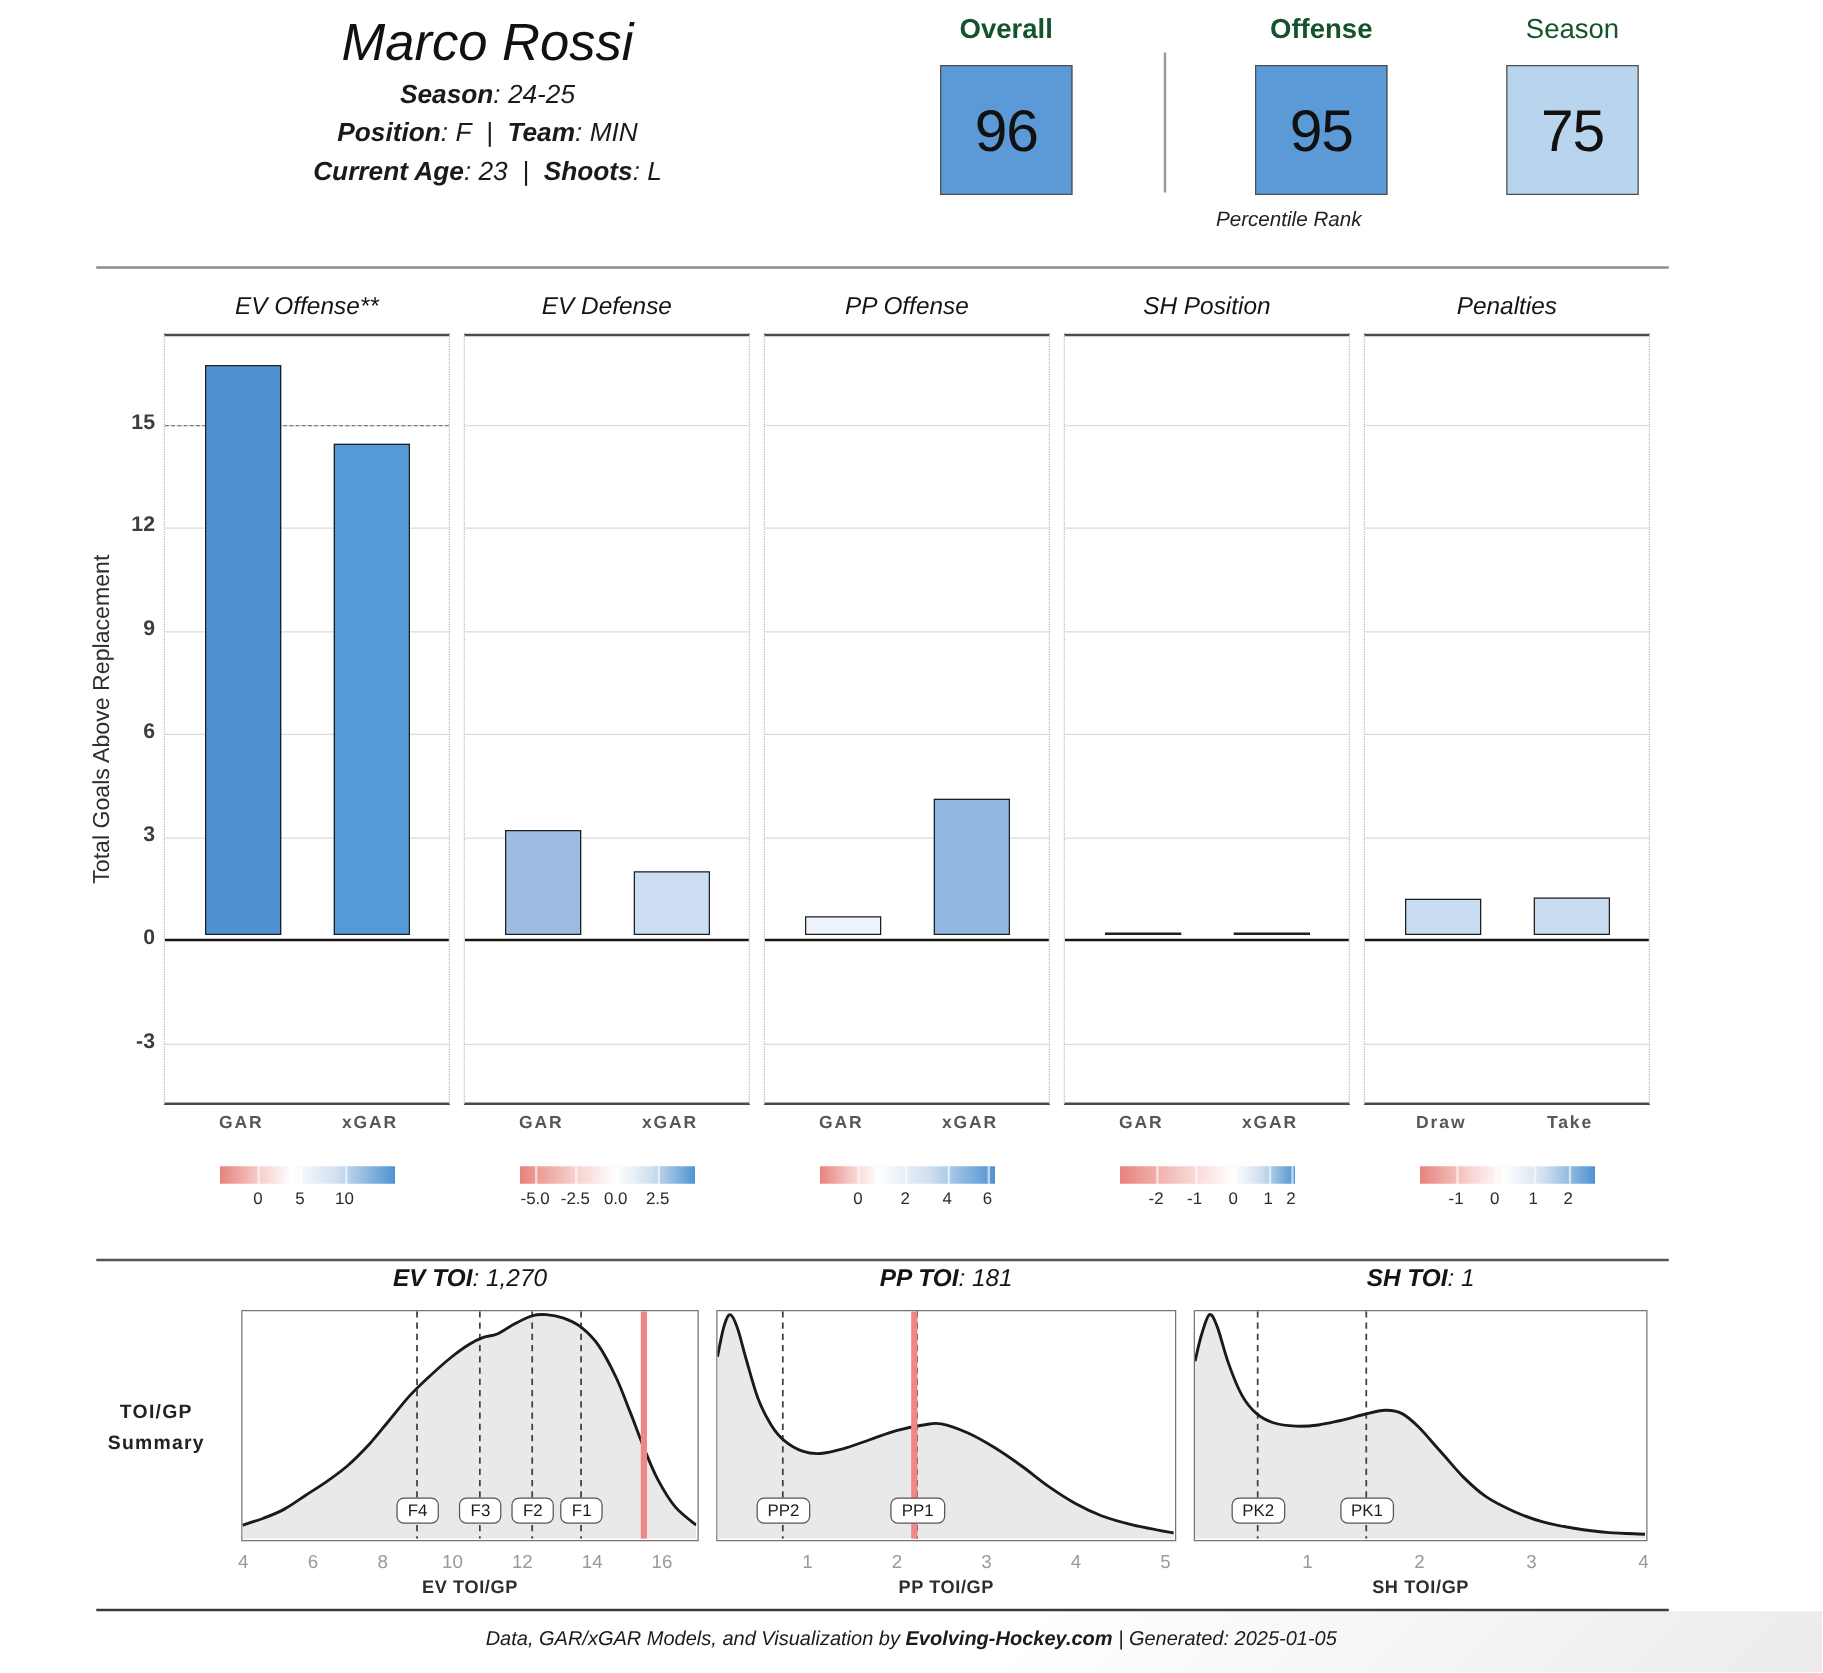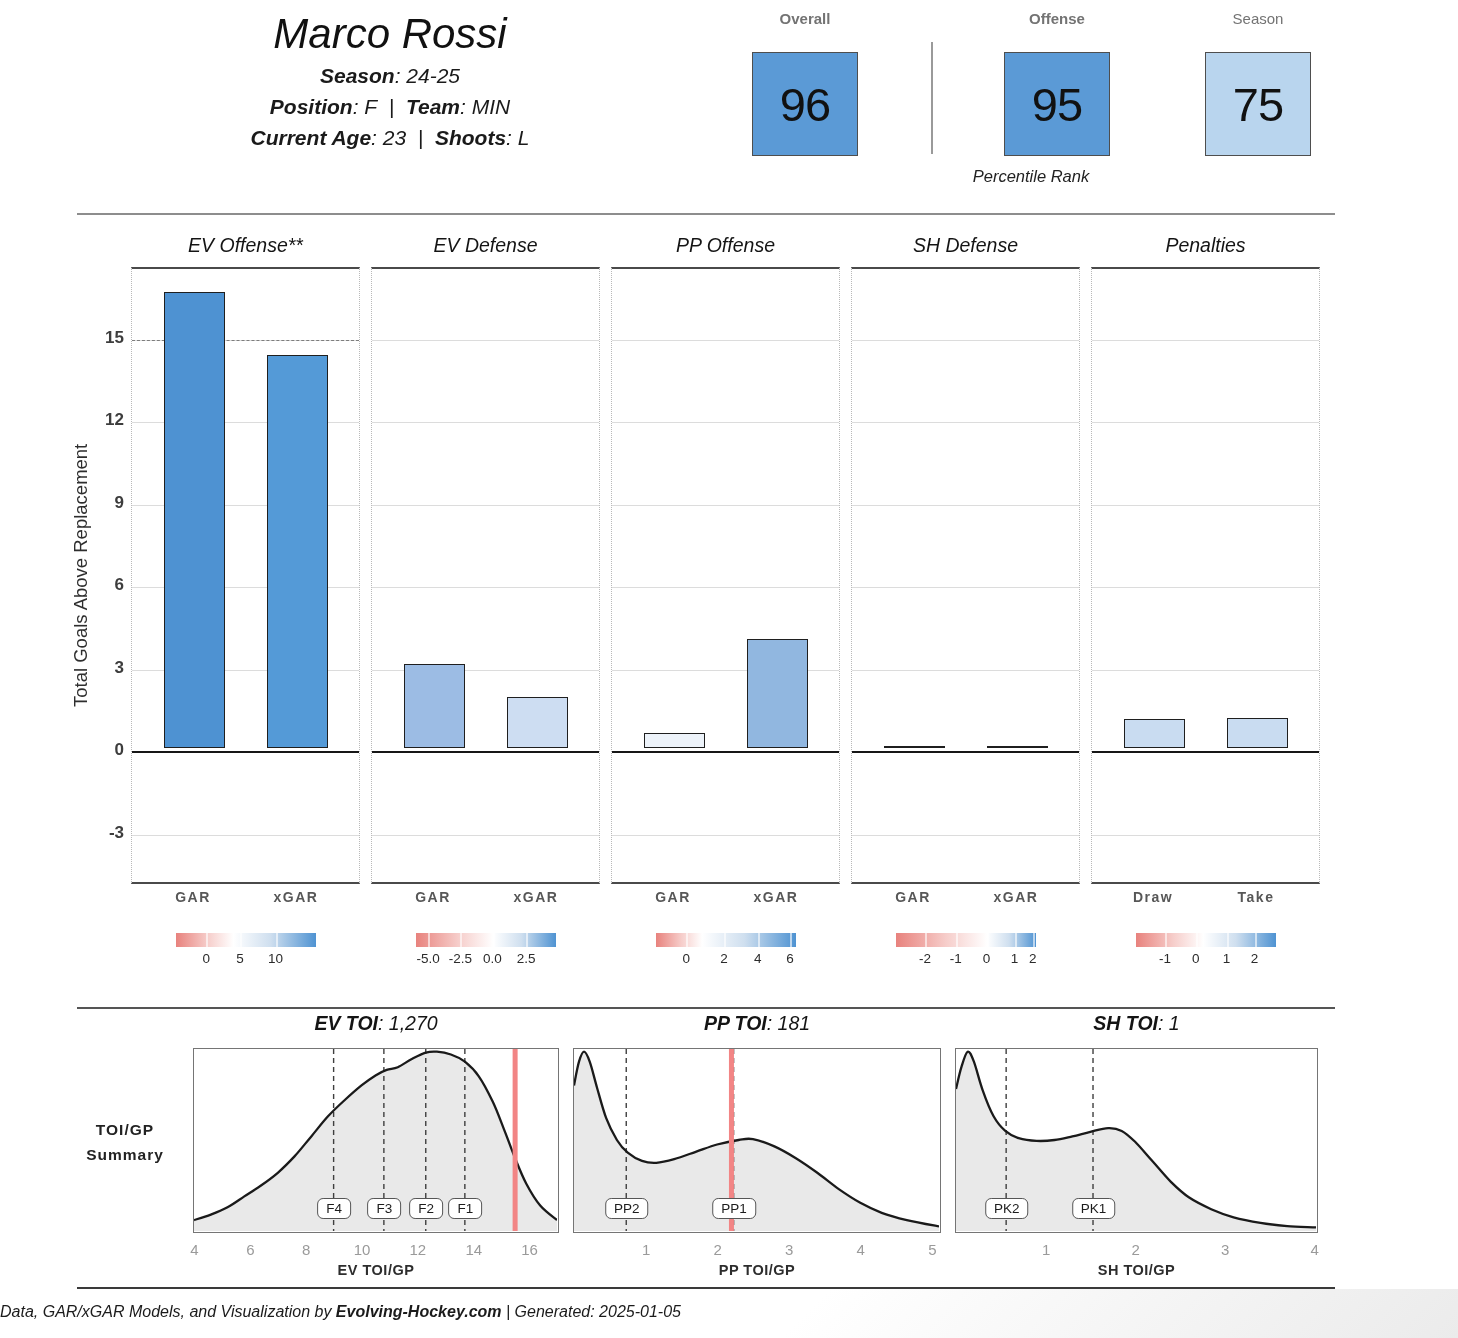--- a/index.html
+++ b/index.html
@@ -3,21 +3,21 @@
 <meta charset="utf-8">
 <style>
   html,body{margin:0;padding:0;background:#fff;}
   #page{position:relative;width:1458px;height:1338px;background:#ffffff;
         font-family:"Liberation Sans","DejaVu Sans",sans-serif;color:#111;overflow:hidden;}
   
   #player-block{position:absolute;left:130px;top:8px;width:520px;text-align:center;}
   #player-name{font-size:42px;font-style:italic;font-weight:400;color:#111;line-height:52px;}
   .info-line{font-size:21px;font-style:italic;color:#1a1a1a;line-height:31px;white-space:pre;}
   .info-line b{font-weight:700;}
-  .pct-label{position:absolute;top:10px;height:30px;font-size:15px;color:#737373;text-align:center;width:106px;}
+  .pct-label{position:absolute;top:10px;height:30px;font-size:22px;color:#14532d;text-align:center;width:106px;}
   .pct-box{position:absolute;top:52px;width:106px;height:104px;border:1.6px solid #4e4e4e;
            display:flex;align-items:center;justify-content:center;box-sizing:border-box;}
   .pct-val{font-size:47px;color:#111;letter-spacing:-1px;}
   #pct-divider{position:absolute;left:931px;top:42px;width:2px;height:112px;background:#9a9a9a;}
   #pct-caption{position:absolute;left:931px;top:167px;width:200px;text-align:center;
                font-size:16.5px;font-style:italic;color:#222;}
   .hr{position:absolute;left:77px;width:1258px;}
   #top-hr{top:213px;height:2px;background:#8d8d8d;}
   #mid-hr{top:1007px;height:2px;background:#555;}
   #bottom-hr{top:1287px;height:2px;background:#3a3a3a;}
@@ -51,21 +51,21 @@
   .toi-title .tkey{font-weight:700;}
   .toi-box{position:absolute;top:1048px;height:185px;box-sizing:border-box;
            border:1.5px solid #757575;background:#fff;}
   .toi-box svg{display:block;}
   .marker-chip{position:absolute;transform:translateX(-50%);background:#fff;border:1.4px solid #555;
                border-radius:6px;padding:2px 8px;font-size:13.5px;color:#1c1c1c;white-space:nowrap;}
   .x-tick{position:absolute;top:1241px;font-size:15px;color:#9a9a9a;transform:translateX(-50%);}
   .x-axis-title{position:absolute;top:1262px;text-align:center;font-size:14.5px;font-weight:700;
                 color:#2d2d2d;letter-spacing:0.5px;}
   
-  #footer-text{position:absolute;left:0;top:1303px;width:1458px;
+  #footer-text{position:absolute;left:0;top:1303px;width:1458px;text-align:center;
                font-size:16px;font-style:italic;color:#1b1b1b;}
   #footer-text .brand{font-weight:700;}
 </style>
 </head>
 <body>
 
 <div id="page">
 
   <div id="player-block">
     <div id="player-name">Marco Rossi</div>
@@ -168,21 +168,21 @@
       <div class="legend-bar" style="left: 655.5px; width: 140px; background: linear-gradient(90deg, rgb(232, 130, 125) 0%, rgb(246, 205, 202) 18.15%, rgb(255, 255, 255) 33%, rgb(207, 223, 239) 63.15%, rgb(79, 147, 210) 100%);">
         <div class="legend-notch" style="left: 22%;"></div>
         <div class="legend-notch" style="left: 49%;"></div>
         <div class="legend-notch" style="left: 73%;"></div>
         <div class="legend-notch" style="left: 96%;"></div>
       </div>
       <div class="legend-lab" style="left: 686.3px;">0</div>
       <div class="legend-lab" style="left: 724.1px;">2</div>
       <div class="legend-lab" style="left: 757.7px;">4</div>
       <div class="legend-lab" style="left: 789.9px;">6</div>
-      <div class="panel-title" style="left: 851px; width: 229px;">SH Defense</div>
+      <div class="panel-title" style="left: 851px; width: 229px;">SH Position</div>
       <div class="gar-panel" style="left: 851px; width: 229px;">
         <div class="gridline" style="top: 565.5px;"></div>
         <div class="gridline" style="top: 400.5px;"></div>
         <div class="gridline" style="top: 318px;"></div>
         <div class="gridline" style="top: 235.5px;"></div>
         <div class="gridline" style="top: 153px;"></div>
         <div class="gridline" style="top: 70.5px;"></div>
         <div class="bar" style="left: 31.5px; width: 61px; bottom: 134px; height: 1.2px; background: rgb(255, 255, 255);"></div>
         <div class="bar" style="left: 134.5px; width: 61px; bottom: 134px; height: 1.2px; background: rgb(255, 255, 255);"></div>
         <div class="zeroline" style="top: 482px;"></div>

